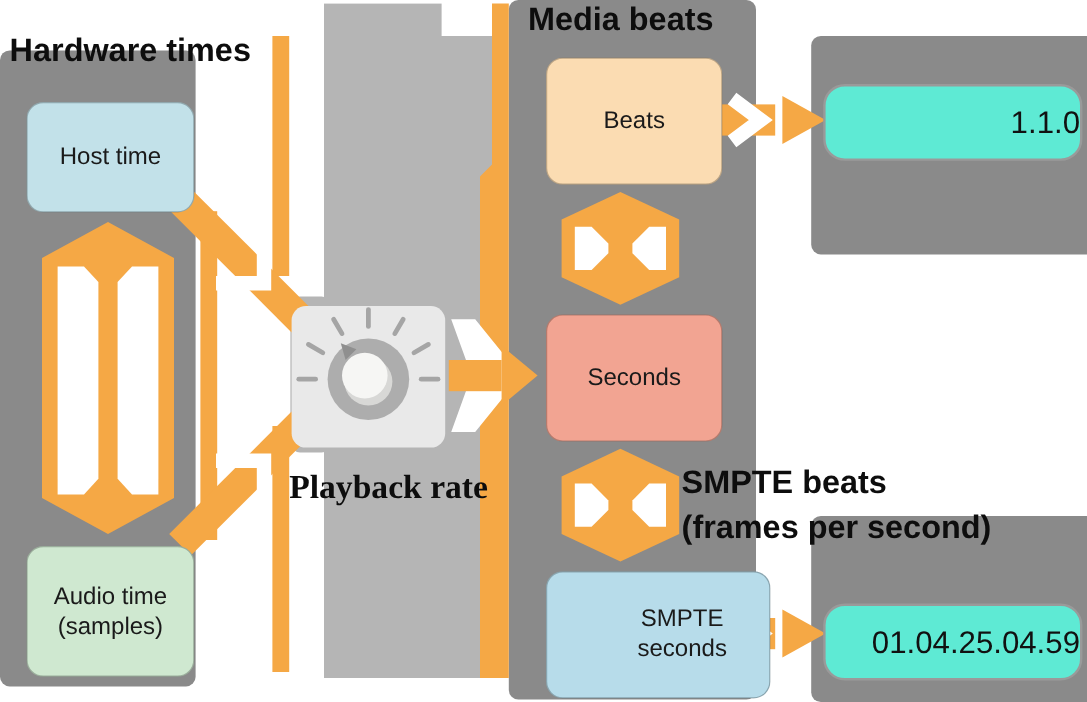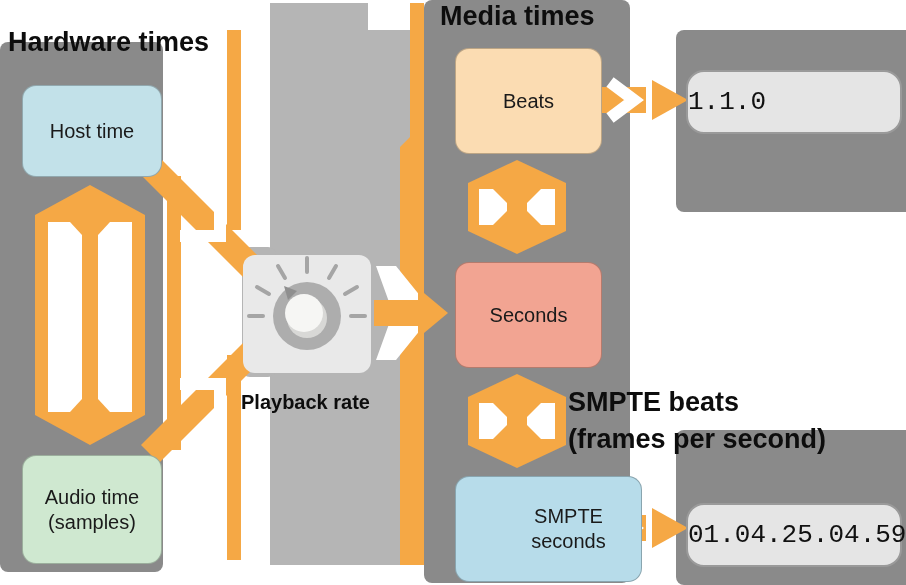--- a/index.html
+++ b/index.html
@@ -9,22 +9,22 @@
   }
   .panel{position:absolute;background:#8A8A8A;}
   .midpanel{position:absolute;background:#B5B5B5;}
   svg.layer{position:absolute;left:0;top:0;z-index:2;}
   .panel,.midpanel{z-index:1;}
   .box{
     position:absolute;z-index:3;display:flex;flex-direction:column;align-items:center;justify-content:center;
     border:1px solid rgba(0,0,0,0.25);border-radius:14px;color:#1a1a1a;font-size:20px;line-height:1.25;text-align:center;
   }
   .display{
-    position:absolute;z-index:3;display:flex;align-items:center;justify-content:flex-start;
-    background:#e5e5e5;border:2px solid #9A9A9A;border-radius:18px;color:#111;font-size:26px;font-family:Liberation Mono, monospace;
+    position:absolute;z-index:3;display:flex;align-items:center;justify-content:flex-end;
+    background:#5eead4;border:2px solid #9A9A9A;border-radius:18px;color:#111;font-size:26px;
   }
   .label{
     position:absolute;z-index:4;color:#0d0d0d;font-weight:bold;font-size:27px;white-space:nowrap;
   }
   .label .l2{display:block;}
 </style>
 </head>
 <body>
 
 <div id="canvas">
@@ -136,24 +136,24 @@
 
   <div class="display" style="left:686px;top:503px;width:212px;height:60px;">
     <span>01.04.25.04.59</span>
   </div>
 
   <div class="label" style="left:8px;top:27px;">
     <span>Hardware times</span>
   </div>
 
   <div class="label" style="left:440px;top:1px;">
-    <span>Media times</span>
+    <span>Media beats</span>
   </div>
 
-  <div class="label" style="left:241px;top:391px;font-size:20px;">
+  <div class="label" style="left:241px;top:391px;font-size:28px;font-family:Liberation Serif, serif;">
     <span>Playback rate</span>
   </div>
 
   <div class="label" style="left:575px;top:155px;line-height:47px;">
   </div>
 
   <div class="label" style="left:568px;top:384px;line-height:37px;">
     <span class="l2">SMPTE beats</span>
     <span class="l2">(frames per second)</span>
   </div>

